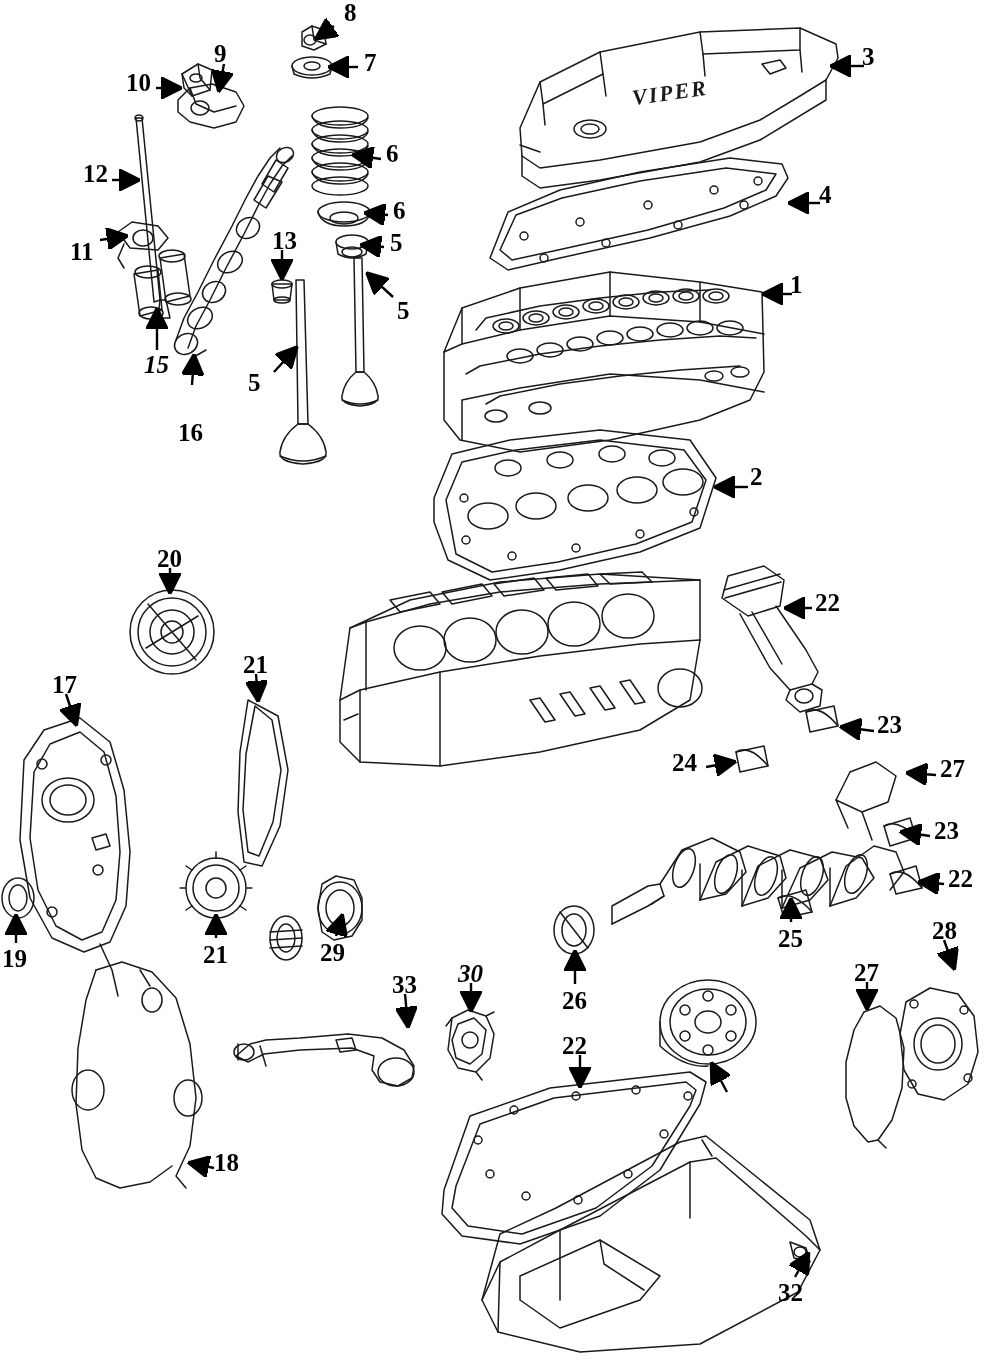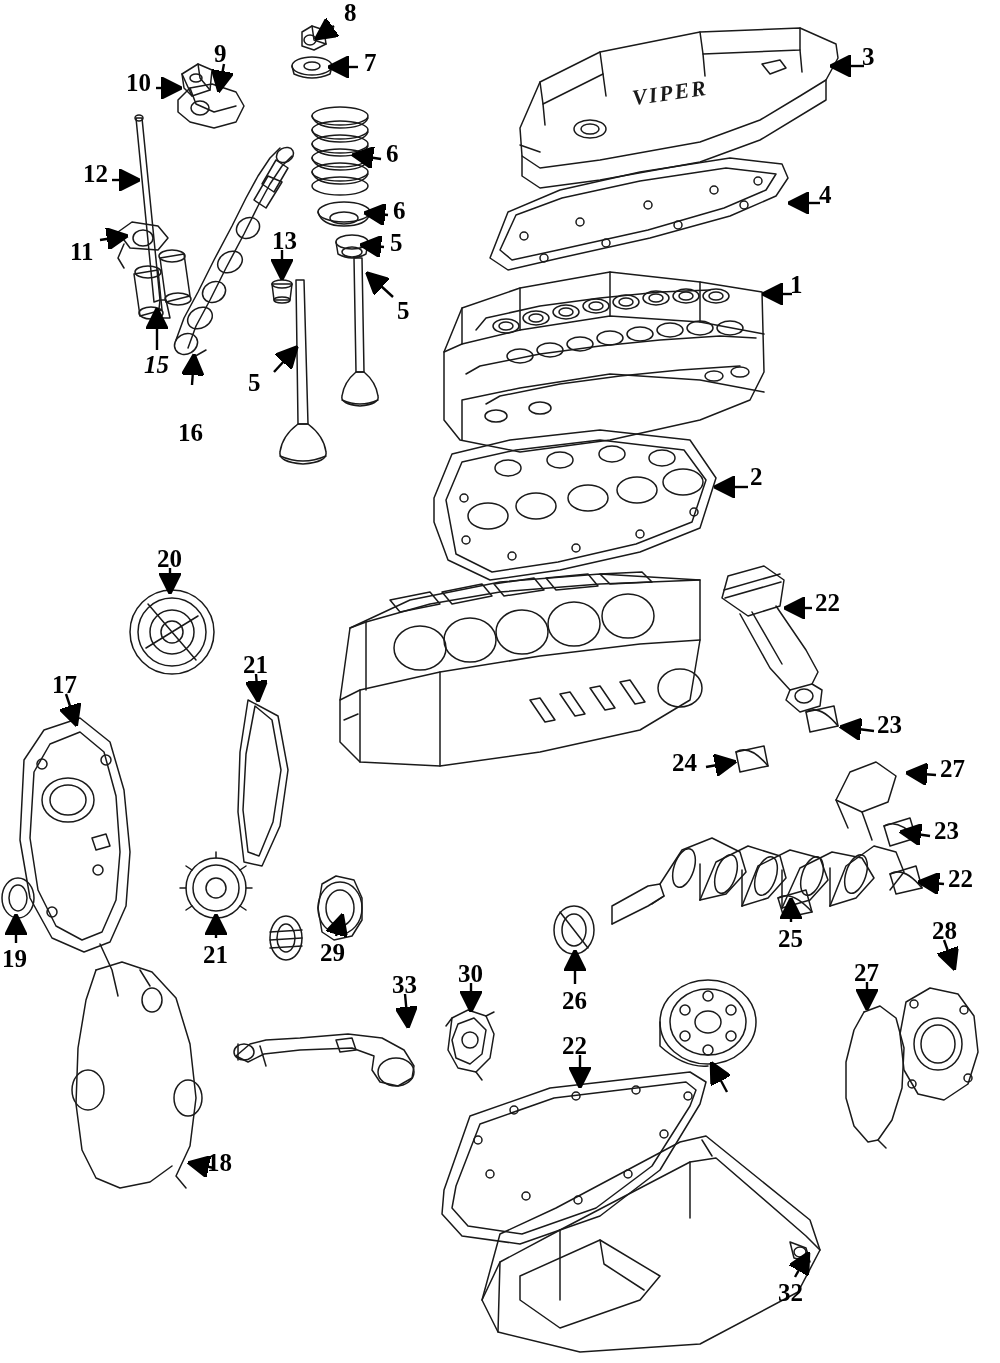--- a/index.html
+++ b/index.html
@@ -521,24 +521,24 @@
   <div class="callout" style="left:750px; top:464px;">2</div>
   <div class="callout" style="left:144px; top:352px;font-style:italic;">15</div>
   <div class="callout" style="left:178px; top:377px;margin-top:43px;">16</div>
   <div class="callout" style="left:157px; top:546px;">20</div>
   <div class="callout" style="left:243px; top:652px;">21</div>
   <div class="callout" style="left:52px;  top:672px;">17</div>
   <div class="callout" style="left:2px;   top:946px;">19</div>
   <div class="callout" style="left:203px; top:942px;">21</div>
   <div class="callout" style="left:320px; top:940px;">29</div>
   <div class="callout" style="left:392px; top:972px;">33</div>
-  <div class="callout" style="left:458px; top:961px;">30</div>
+  <div class="callout" style="left:458px; top:961px;font-style:italic;">30</div>
   <div class="callout" style="left:562px; top:988px;text-align:right;">26</div>
   <div class="callout" style="left:562px; top:1033px;">22</div>
-  <div class="callout" style="left:207px; top:1150px;">18</div>
+  <div class="callout" style="left:214px; top:1150px;">18</div>
   <div class="callout" style="left:815px; top:590px;">22</div>
   <div class="callout" style="left:877px; top:712px;">23</div>
   <div class="callout" style="left:672px; top:750px;text-align:right;">24</div>
   <div class="callout" style="left:940px; top:756px;">27</div>
   <div class="callout" style="left:934px; top:818px;">23</div>
   <div class="callout" style="left:948px; top:866px;">22</div>
   <div class="callout" style="left:778px; top:926px;">25</div>
   <div class="callout" style="left:932px; top:918px;">28</div>
   <div class="callout" style="left:854px; top:960px;">27</div>
   <div class="callout" style="left:714px; top:1096px;"></div>

